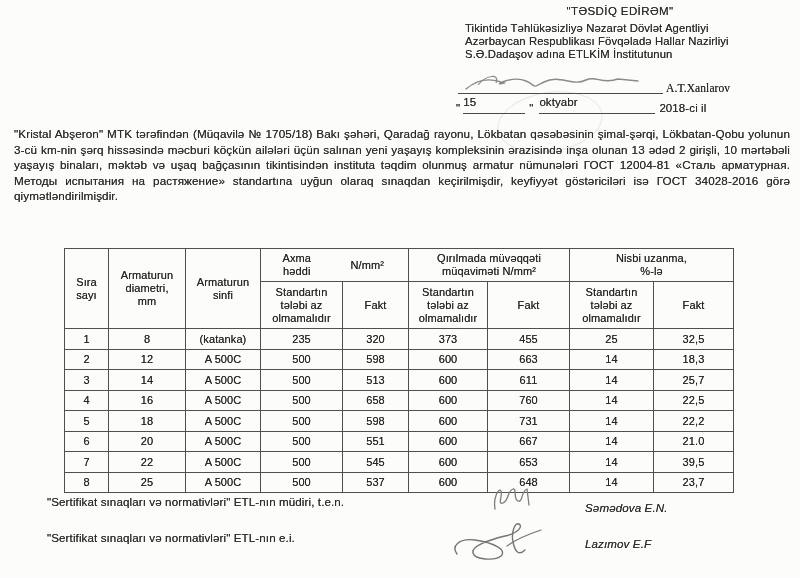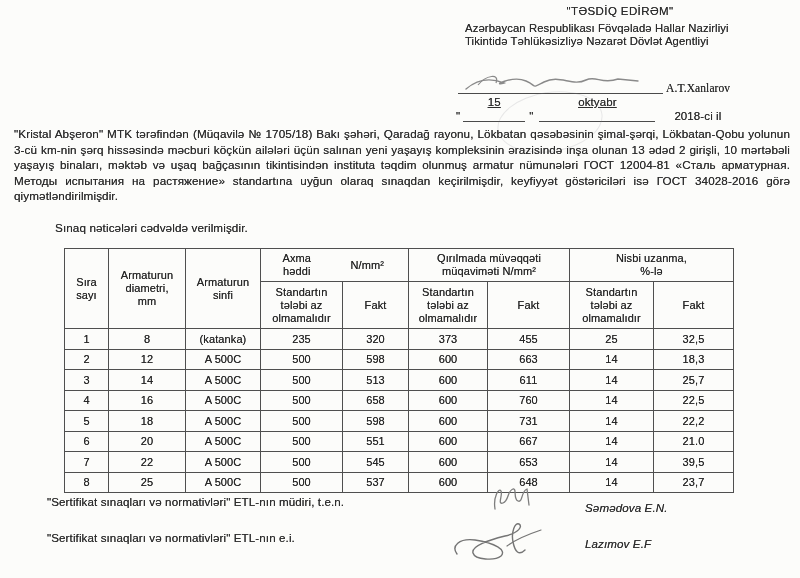--- a/index.html
+++ b/index.html
@@ -14,24 +14,24 @@
   
   .approval{position:absolute;left:452px;top:5px;width:336px;font-size:11.3px;line-height:12.9px;}
   .approval .title{text-align:center;font-size:11.5px;margin-bottom:4px;letter-spacing:.4px;}
   .approval .org-line{padding-left:13px;}
   .sig-line{position:absolute;left:458px;top:75px;width:205px;height:18px;border-bottom:1.2px solid #4a4a4a;}
   .sig-line svg{position:absolute;left:2px;top:-8px;}
   .approver{position:absolute;left:666px;top:82px;font-size:11.5px;font-family:Liberation Serif, serif;}
   .date-row{position:absolute;left:456px;top:96px;display:flex;align-items:flex-end;font-size:11.5px;}
   .date-row .q{margin:0 3px 0 0;}
   .date-row .q2{margin:0 6px 0 4px;}
-  .useg{display:inline-block;border-bottom:1.2px solid #4a4a4a;text-align:center;padding-bottom:13px;text-decoration:underline;}
+  .useg{display:inline-block;border-bottom:1.2px solid #4a4a4a;text-align:left;padding-bottom:5px;}
   .seg-day{width:62px;}
   .seg-month{width:116px;}
-  .year{margin-left:19px;}
+  .year{margin-left:4px;}
   .stamp-ghost{position:absolute;left:497px;top:92px;width:104px;height:58px;border:1.5px solid rgba(130,130,145,.17);
     border-radius:50%;transform:rotate(-9deg);}
 
   
   .para{position:absolute;left:14px;top:126px;width:776px;font-size:11.7px;line-height:15.6px;text-align:justify;}
   .intro{position:absolute;left:55px;top:221px;font-size:11.7px;}
 
   
   table.results{
     position:absolute;left:64px;top:248px;width:669px;
@@ -52,43 +52,43 @@
   .foot-name{position:absolute;left:585px;font-size:11.6px;font-style:italic;}
   .hand-sig{position:absolute;}
 </style>
 </head>
 <body>
 
 <div class="page scan">
 
   <div class="approval">
     <div class="title">"TƏSDİQ EDİRƏM"</div>
+    <div class="org-line">Tikintidə Təhlükəsizliyə Nəzarət Dövlət Agentliyi</div>
     <div class="org-line">Azərbaycan Respublikası Fövqəladə Hallar Nazirliyi</div>
-    <div class="org-line">Tikintidə Təhlükəsizliyə Nəzarət Dövlət Agentliyi</div>
+    <div class="org-line">S.Ə.Dadaşov adına ETLKİM İnstitutunun</div>
   </div>
 
   <div class="sig-line">
     <svg width="195" height="26" viewBox="0 0 195 26">
       <path d="M6 22 C20 10, 34 12, 44 16 C30 20, 52 8, 66 14 C78 19, 70 22, 84 15 C100 7, 112 20, 126 13 C136 8, 142 18, 158 12 L178 14" fill="none" stroke="#8a8a8a" stroke-width="1.4" stroke-linecap="round"></path>
       <path d="M18 18 C26 8, 40 6, 36 16" fill="none" stroke="#8a8a8a" stroke-width="1.2"></path>
     </svg>
   </div>
   <div class="approver">A.T.Xanlarov</div>
 
   <div class="date-row">
     <span class="q">"</span>
     <span class="useg seg-day">15</span>
     <span class="q2">"</span>
     <span class="useg seg-month">oktyabr</span>
     <span class="year">2018-ci il</span>
   </div>
   <div class="stamp-ghost"></div>
 
   <div class="para">"Kristal Abşeron" MTK tərəfindən (Müqavilə № 1705/18) Bakı şəhəri, Qaradağ rayonu, Lökbatan qəsəbəsinin şimal-şərqi, Lökbatan-Qobu yolunun 3-cü km-nin şərq hissəsində məcburi köçkün ailələri üçün salınan yeni yaşayış kompleksinin ərazisində inşa olunan 13 ədəd 2 girişli, 10 mərtəbəli yaşayış binaları, məktəb və uşaq bağçasının tikintisindən instituta təqdim olunmuş armatur nümunələri ГОСТ 12004-81 «Сталь арматурная. Методы испытания на растяжение» standartına uyğun olaraq sınaqdan keçirilmişdir, keyfiyyət göstəriciləri isə ГОСТ 34028-2016 görə qiymətləndirilmişdir.</div>
-  <div class="intro">Sınaq nəticələri cədvəldə verilmişdir.</div>
 
   <table class="results">
     <colgroup>
       <col style="width:44px">
         <col style="width:77px">
         <col style="width:75px">
       <col style="width:82px">
         <col style="width:66px">
       <col style="width:79px">
         <col style="width:82px">

